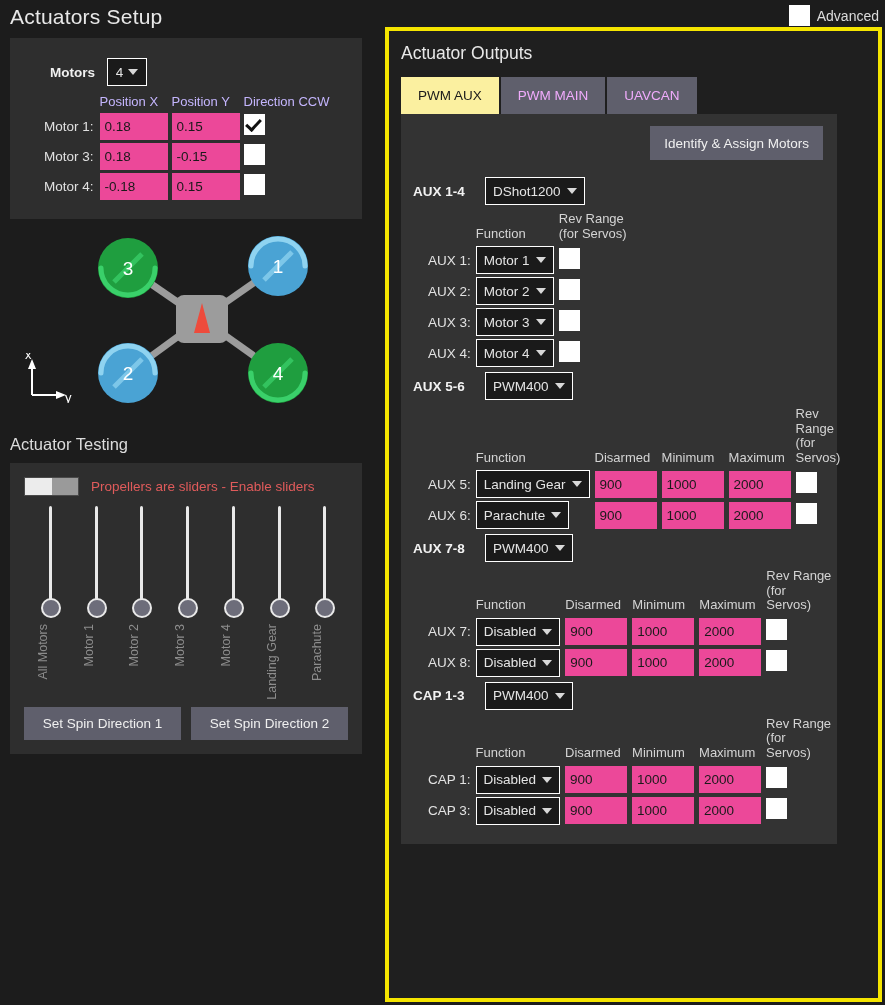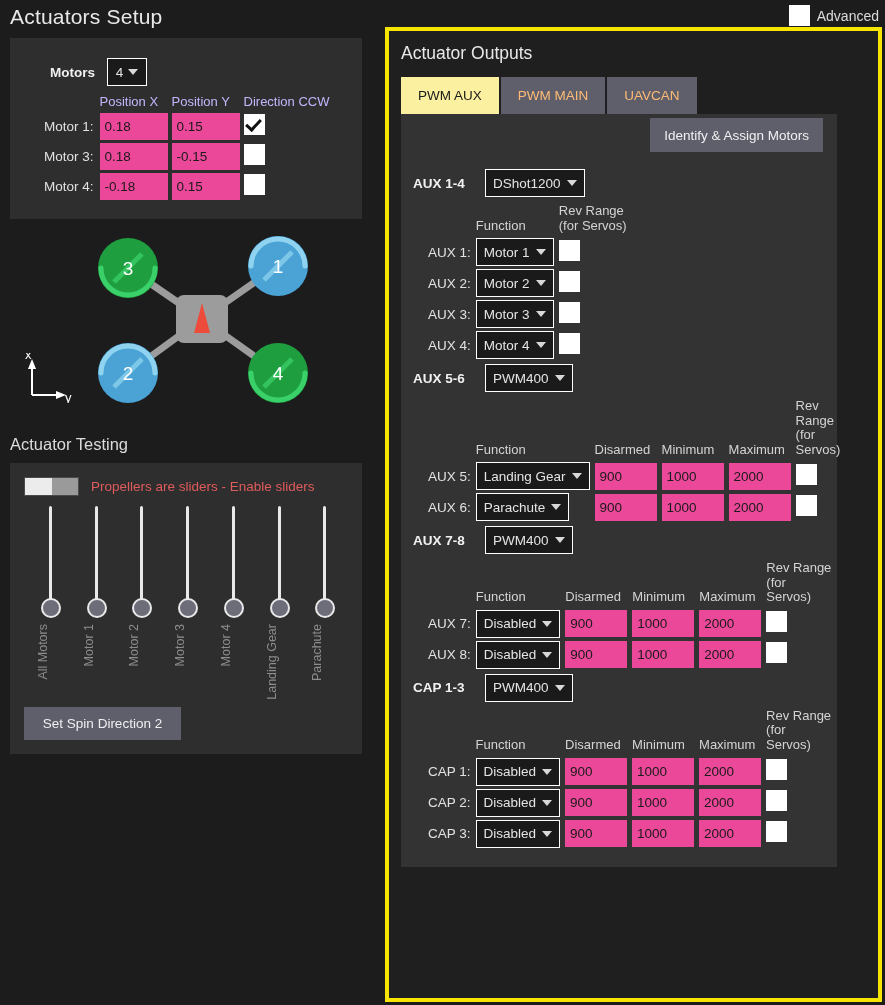--- a/index.html
+++ b/index.html
@@ -95,26 +95,26 @@
 
   
   .right-wrap {
     position: absolute; left: 385px; top: 27px; width: 497px; height: 975px;
     border: 4px solid #f5e500; background: #1f1f1f;
   }
   .right-title { color: #e8e8e8; font-size: 17.5px; padding: 12px 0 0 12px; }
   .tabs { display: flex; margin: 13px 0 0 12px; }
   .tab {
     height: 37px; display: flex; align-items: center; justify-content: center;
-    font-size: 13.5px; padding: 0 17px; cursor: pointer; color: #fdba74; background: #5f5f6c;
+    font-size: 13.5px; padding: 0 17px; cursor: pointer; color: #f0abfc; background: #5f5f6c;
     margin-right: 2px;
   }
   .tab.active { background: #fbf0a0; color: #1a1a1a; }
 
-  .outputs-panel { background: #333333; margin: 0 0 0 12px; width: 436px; padding: 4px 0 14px 0; }
+  .outputs-panel { background: #333333; margin: 0 0 0 12px; width: 436px; padding: 12px 0 14px 0; }
   .identify-row { display: flex; justify-content: flex-end; padding-right: 14px; margin-bottom: 17px; }
   .identify-row .btn { height: 34px; }
 
   .grp { padding-left: 12px; margin-bottom: 2px; }
   .grp-head { display: flex; align-items: center; gap: 10px; margin-bottom: 4px; }
   .grp-label { color: #f2f2f2; font-size: 13.5px; font-weight: bold; min-width: 62px; }
 
   table.outs { border-collapse: separate; border-spacing: 5px 3px; margin-left: 10px; }
   table.outs th {
     color: #d4d4d4; font-size: 13px; font-weight: normal; text-align: left;
@@ -259,20 +259,21 @@
             <div class="slider-handle"></div>
             <div class="slider-name">Landing Gear</div>
           </div>
           <div class="slider-col">
             <div class="slider-track"></div>
             <div class="slider-handle"></div>
             <div class="slider-name">Parachute</div>
           </div>
         </div>
       <div class="spin-btns" id="spin-btns">
+          <button class="btn">Set Spin Direction 1</button>
           <button class="btn">Set Spin Direction 2</button>
         </div>
     </div>
   </div>
 
   <div class="right-wrap">
     <div class="right-title">Actuator Outputs</div>
     <div class="tabs" id="tabs">
         <div class="tab active">PWM AUX</div>
         <div class="tab">PWM MAIN</div>
@@ -450,31 +451,20 @@
                   <td><span class="dropdown dd-fn">
                       <span>Disabled</span>
                       <span class="caret"></span>
                     </span></td>
                   <td><input class="txtbox numbox" value="900" style=""></td>
                   <td><input class="txtbox numbox" value="1000" style=""></td>
                   <td><input class="txtbox numbox" value="2000" style=""></td>
                   <td><span class="chk"></span></td>
                 </tr>
                 <tr>
-                  <td class="rowlab">CAP 2:</td>
-                  <td><span class="dropdown dd-fn">
-                      <span>Disabled</span>
-                      <span class="caret"></span>
-                    </span></td>
-                  <td><input class="txtbox numbox" value="900" style=""></td>
-                  <td><input class="txtbox numbox" value="1000" style=""></td>
-                  <td><input class="txtbox numbox" value="2000" style=""></td>
-                  <td><span class="chk"></span></td>
-                </tr>
-                <tr>
                   <td class="rowlab">CAP 3:</td>
                   <td><span class="dropdown dd-fn">
                       <span>Disabled</span>
                       <span class="caret"></span>
                     </span></td>
                   <td><input class="txtbox numbox" value="900" style=""></td>
                   <td><input class="txtbox numbox" value="1000" style=""></td>
                   <td><input class="txtbox numbox" value="2000" style=""></td>
                   <td><span class="chk"></span></td>
                 </tr>

